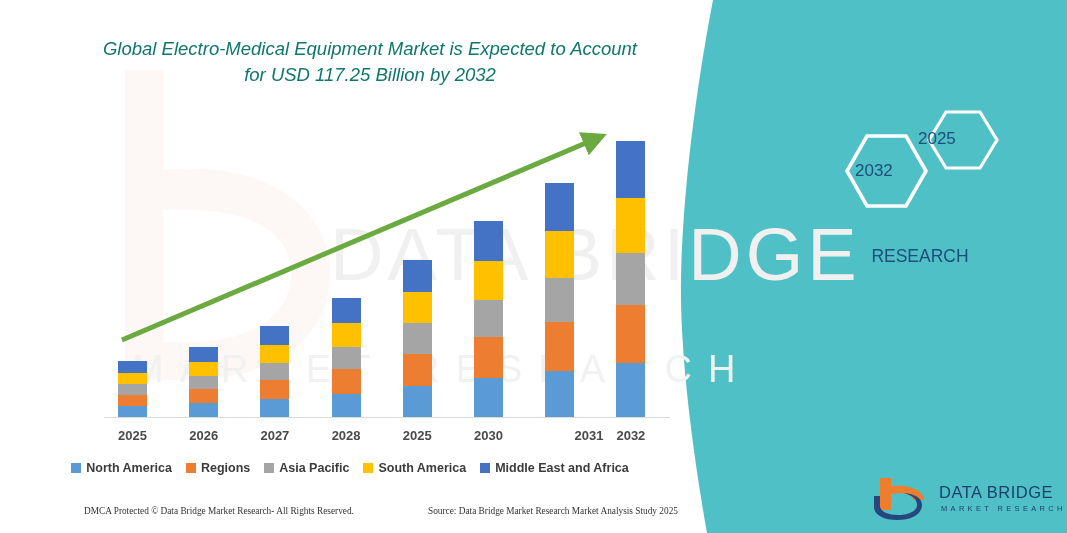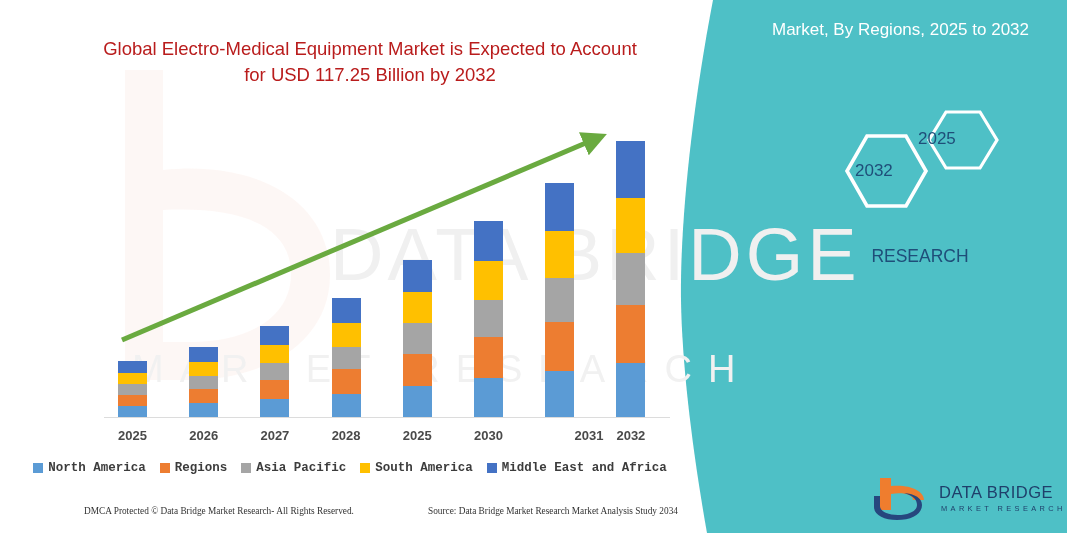--- a/index.html
+++ b/index.html
@@ -44,24 +44,25 @@
   }
   .wm-text-1 { left: 330px; top: 212px; font-size: 74px; color: #f0f0f0; }
   .wm-text-2 { left: 132px; top: 348px; font-size: 38px; letter-spacing: 16px; color: #f1f1f1; }
 
   
   .chart-title {
     position: absolute;
     left: 60px; top: 36px;
     width: 620px;
     text-align: center;
-    color: #b91c1c;
+    color: #0f766e;
     font-size: 18.5px;
     line-height: 26px;
     font-weight: 400;
+    font-style: italic;
   }
 
   
   .chart-wrap { position: absolute; left: 0; top: 0; width: 700px; height: 533px; }
   .baseline {
     position: absolute;
     left: 104px; top: 417px;
     width: 566px; height: 1px;
     background: #dcdcdc;
   }
@@ -86,21 +87,20 @@
 
   
   .legend {
     position: absolute;
     left: 0; top: 461px;
     width: 700px;
     display: flex;
     justify-content: center;
     align-items: center;
     gap: 14px;
-    font-family: Liberation Mono, monospace;
   }
   .legend-item { display: flex; align-items: center; gap: 5px; }
   .legend-swatch { width: 10px; height: 10px; display: inline-block; }
   .legend-label { font-size: 12.5px; font-weight: bold; color: #3c3c3c; }
 
   
   .footer { position: absolute; left: 0; top: 506px; width: 700px; height: 20px; }
   .footer-left  { position: absolute; left: 84px;  top: 0; font-size: 9.3px; color: #333; font-family: "Liberation Serif", serif; }
   .footer-right { position: absolute; left: 428px; top: 0; font-size: 9.3px; color: #333; font-family: "Liberation Serif", serif; }
 
@@ -270,26 +270,25 @@
           <span class="legend-label">South America</span>
         </div>
         <div class="legend-item">
           <span class="legend-swatch" style="background: rgb(68, 114, 196);"></span>
           <span class="legend-label">Middle East and Africa</span>
         </div>
       </div>
 
     <div class="footer">
       <div class="footer-left">DMCA Protected © Data Bridge Market Research-  All Rights Reserved.</div>
-      <div class="footer-right">Source: Data Bridge Market Research  Market Analysis Study 2034</div>
+      <div class="footer-right">Source: Data Bridge Market Research  Market Analysis Study 2025</div>
     </div>
   </div>
 
   <div class="panel-title">
-    <div>Market, By Regions, 2025 to 2032</div>
   </div>
 
   <svg style="position:absolute;left:820px;top:100px;width:200px;height:110px" viewBox="0 0 200 110">
     <polygon points="126,12 160,12 177,40 160,68 126,68 109,40" fill="none" stroke="#ffffff" stroke-width="3.2"></polygon>
     <polygon points="47,36 86,36 106,71 86,106 47,106 27,71" fill="none" stroke="#ffffff" stroke-width="3.6"></polygon>
   </svg>
   <div class="hex-label hex-2025">2025</div>
   <div class="hex-label hex-2032">2032</div>
 
   <div class="brand-text">

